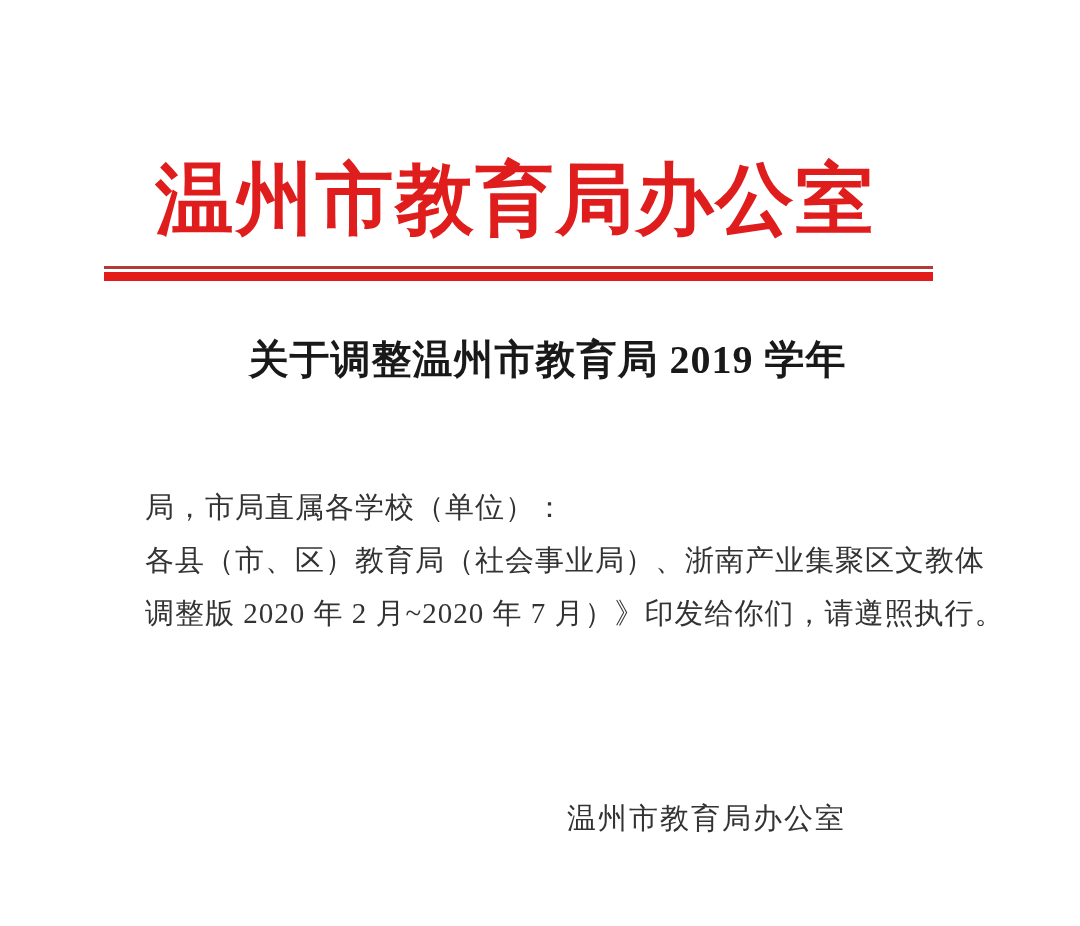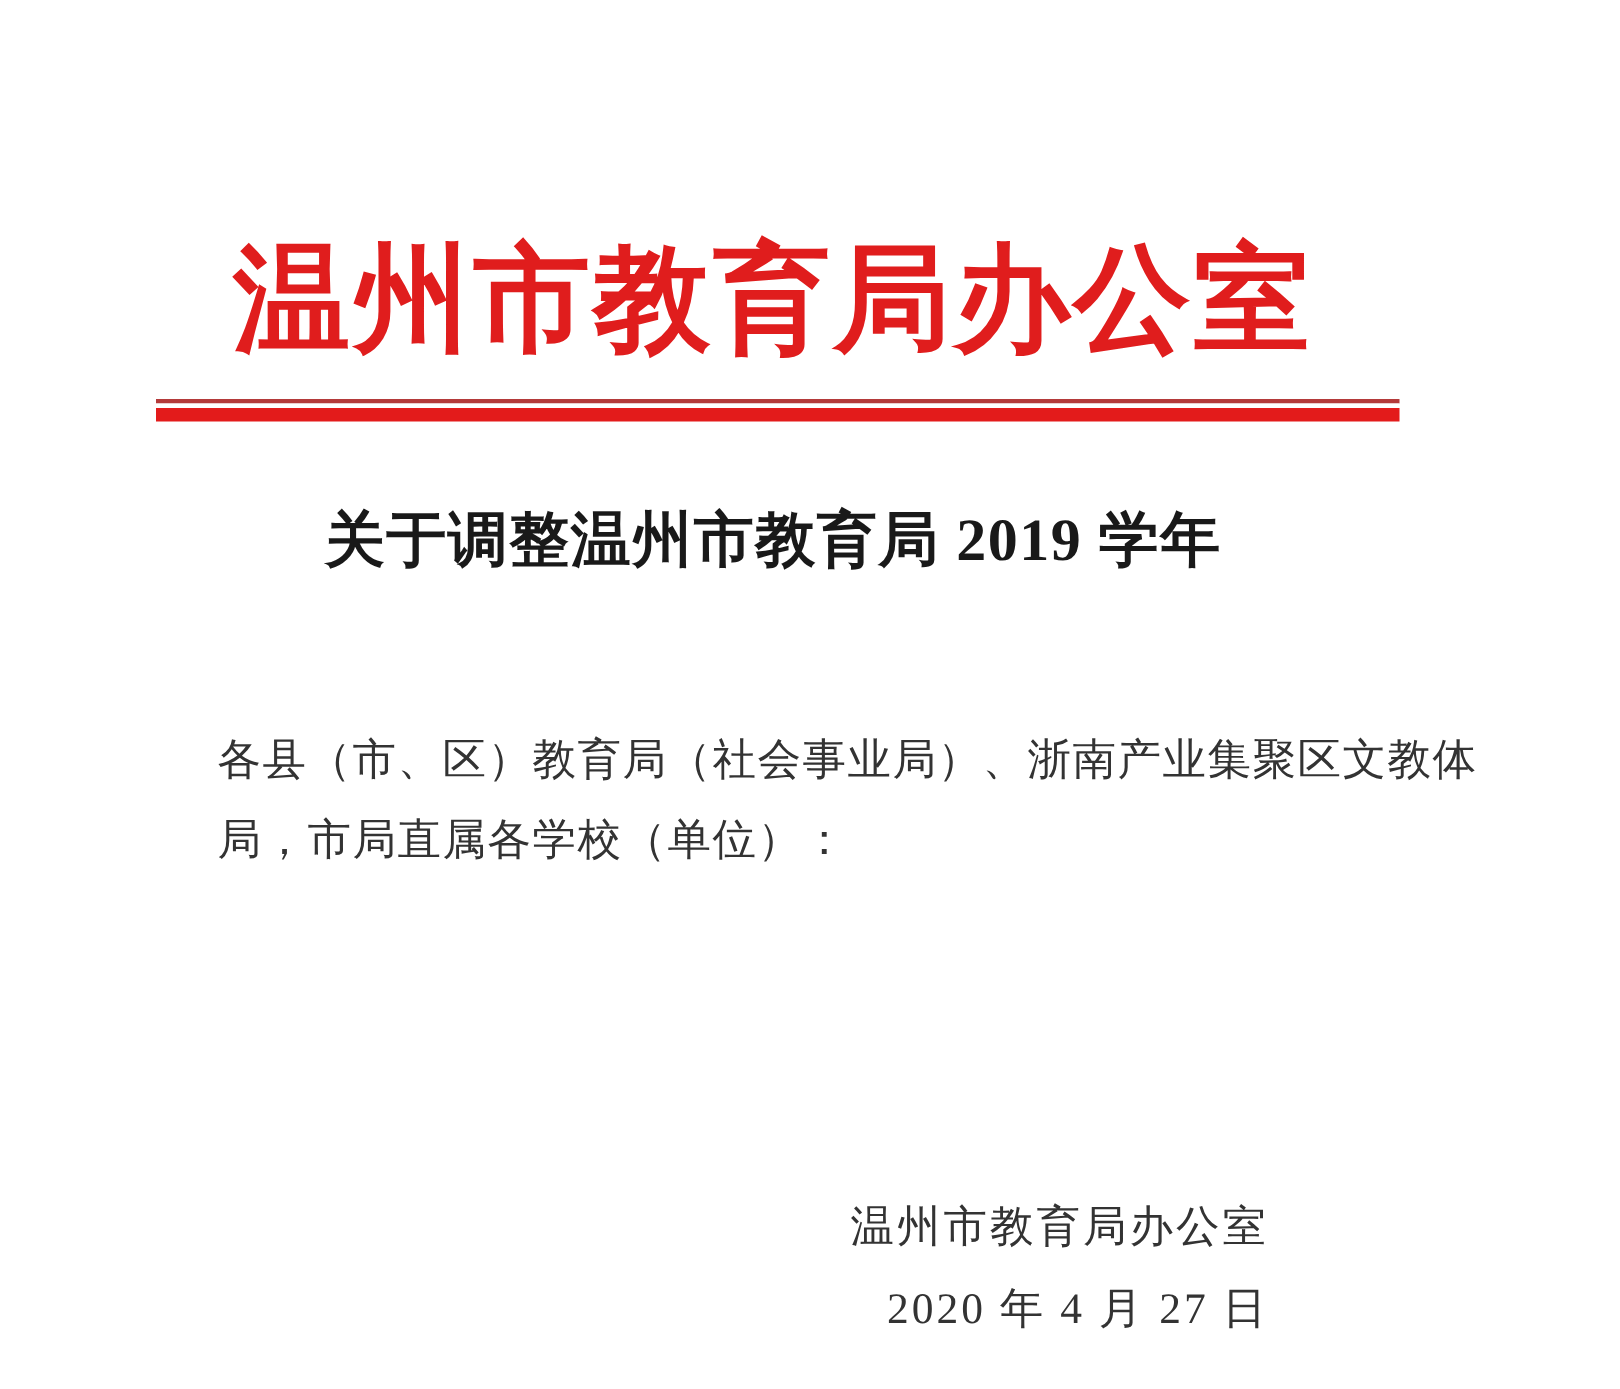--- a/index.html
+++ b/index.html
@@ -57,20 +57,21 @@
     position: absolute;
     top: 332px;
     left: 0;
     width: 100%;
     text-align: center;
     font-size: 40px;
     line-height: 55px;
     font-weight: bold;
     color: #191919;
     letter-spacing: 1px;
+    padding-left: 32px;
   }
 
   
   .doc-body {
     position: absolute;
     top: 481px;
     left: 145px;
     width: 812px;
     font-size: 29px;
     line-height: 53px;
@@ -112,22 +113,22 @@
     <div class="rule-thin"></div>
     <div class="rule-gap"></div>
     <div class="rule-thick"></div>
   </div>
 
   <div class="doc-title">
     <div class="title-line">关于调整温州市教育局 2019 学年</div>
   </div>
 
   <div class="doc-body">
+    <div class="line">局，市局直属各学校（单位）：</div>
     <div class="line">各县（市、区）教育局（社会事业局）、浙南产业集聚区文教体</div>
-    <div class="line">局，市局直属各学校（单位）：</div>
+    <div class="line">调整版 2020 年 2 月~2020 年 7 月）》印发给你们，请遵照执行。</div>
   </div>
 
   <div class="signature-block">
     <div class="sig-name">温州市教育局办公室</div>
-    <div class="sig-date">2020 年 4 月 27 日</div>
   </div>
 
 </div>
 
 </body></html>

